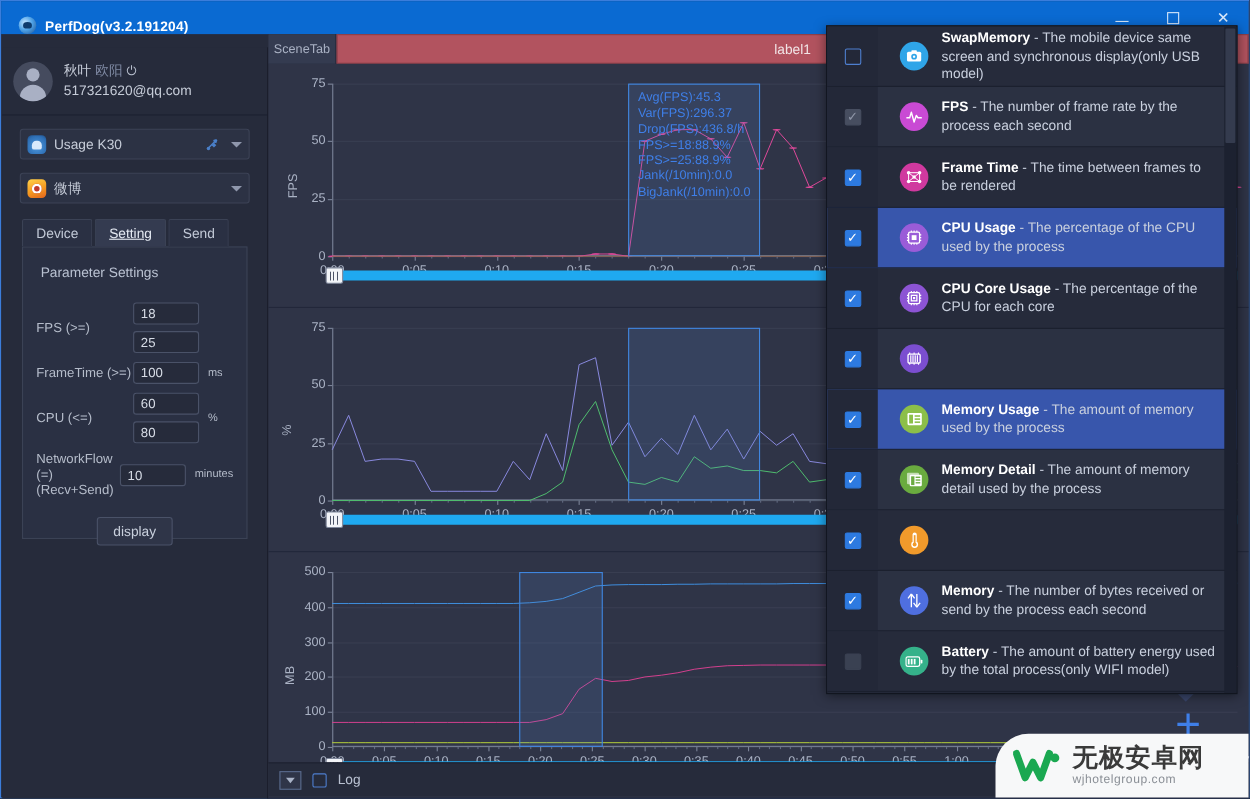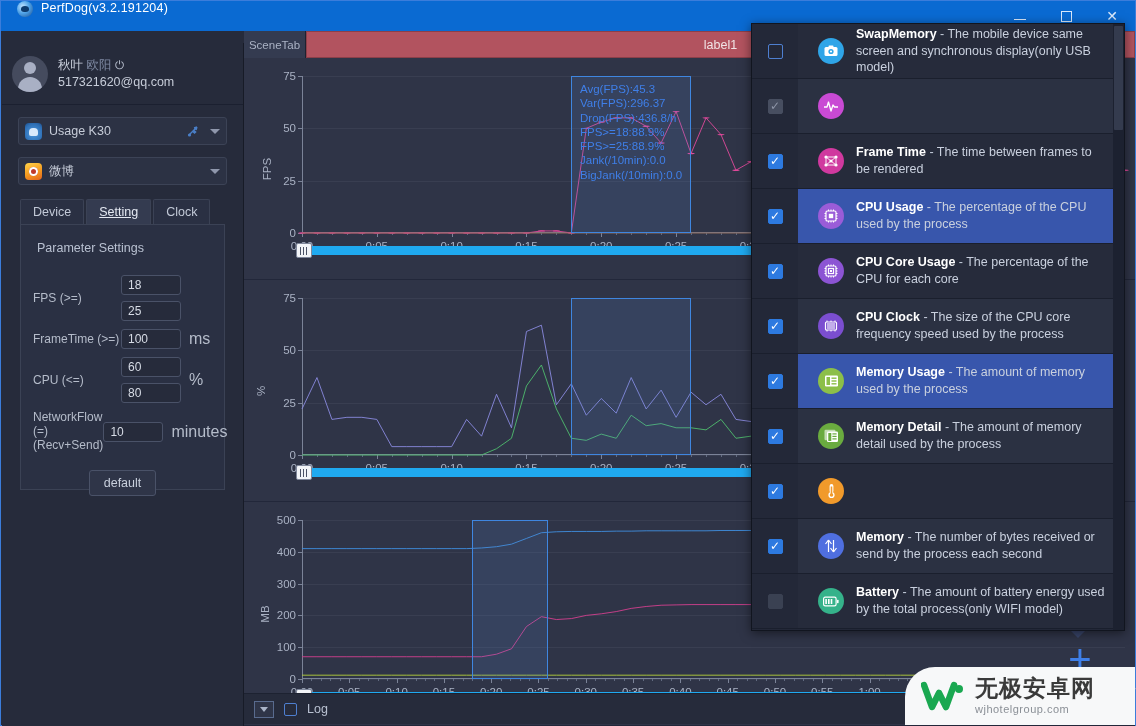--- a/index.html
+++ b/index.html
@@ -12,21 +12,21 @@
   #app {
     position: relative; width: 1136px; height: 726px;
     background: #262b3b;
     border: 1px solid #3b7ddb;
   }
 
   
   #titlebar {
     position: absolute; left: 0; top: 0; width: 1134px; height: 30px;
     background: #0a6ad2;
-    display: flex; align-items: flex-start;
+    display: flex; align-items: flex-end; font-weight: bold;
   }
   #titlebar .tb-icon {
     width: 16px; height: 16px; margin-left: 16px; margin-right: 8px;
     border-radius: 50%;
     background: radial-gradient(circle at 35% 35%, #bfe2ff 0%, #4fa3e8 45%, #1d4f8f 100%);
     position: relative;
   }
   #titlebar .tb-icon::after {
     content: ""; position: absolute; left: 4px; top: 5px; width: 8px; height: 6px;
     background: #0d3b6e; border-radius: 50% 50% 40% 40%;
@@ -128,21 +128,21 @@
   .panel-title { font-size:12.5px; color:#b9c1d1; margin:4px 0 20px 4px; }
   .frow { display:flex; align-items:center; margin-bottom: 8px; }
   .flabel { font-size:12px; color:#b5bcca; width:88px; line-height:1.2; }
   .flabel.two { line-height:1.15; }
   .fields { display:flex; flex-direction:column; gap:6px; }
   .fin {
     width:60px; height:20px; background:#262b3b; border:1px solid #4a5268;
     border-radius:3px; color:#d7dce6; font-size:12px; padding:0 6px;
     font-family:"Liberation Sans", sans-serif;
   }
-  .funit { font-size:16px; color:#b5bcca; margin-left:8px; }
+  .funit { font-size:10px; color:#b5bcca; margin-left:8px; }
   .btn-default {
     display:block; margin: 18px auto 0 auto; padding:5px 14px;
     background:#2f3548; border:1px solid #4a5268; border-radius:3px;
     color:#c9d0dd; font-size:12.5px;
   }
 
   
   #main {
     position: absolute; left: 243px; top: 30px; width: 891px; height: 695px;
     background: #262b3b;
@@ -342,21 +342,21 @@
 
     <div class="selector">
       <span class="sel-ico weibo-ico"></span>
       <span class="sel-label">微博</span>
       <span class="sel-caret"></span>
     </div>
 
     <div class="tabs">
       <div class="tab">Device</div>
       <div class="tab active">Setting</div>
-      <div class="tab">Clock</div>
+      <div class="tab">Send</div>
     </div>
 
     <div class="panel">
       <div class="panel-title">Parameter Settings</div>
 
       <div class="frow">
         <div class="flabel">FPS (&gt;=)</div>
         <div class="fields">
           <input class="fin" value="18" style="">
           <input class="fin" value="25" style="">
@@ -382,21 +382,21 @@
 
       <div class="frow">
         <div class="flabel two" style="white-space:pre-line">NetworkFlow (=)
 (Recv+Send)</div>
         <div class="fields">
           <input class="fin" value="10" style="">
         </div>
         <span class="funit">minutes</span>
       </div>
 
-      <button class="btn-default">default</button>
+      <button class="btn-default">display</button>
     </div>
   </div>
 
   <div id="main">
     <div id="tabstrip">
       <div class="scene-tab">SceneTab</div>
       <div class="label-tab">label1</div>
     </div>
 
     <div class="chart" id="chart1">
@@ -818,20 +818,21 @@
         </div>
         <div class="dd-row alt">
           <div class="dd-check">
             <div class="cbox dis">✓</div>
           </div>
           <div class="dd-ico" style="background: rgb(201, 74, 212);">
             <svg width="16" height="14" viewBox="0 0 16 14">
               <path d="M1 8 H4 L5.5 3 L8 12 L10 6 L11.5 8 H15" stroke="#fff" stroke-width="1.3" fill="none" stroke-linejoin="round"></path>
             </svg>
           </div>
+          <div class="dd-text"><b>FPS</b> - The number of frame rate by the process each second</div>
         </div>
         <div class="dd-row">
           <div class="dd-check">
             <div class="cbox on">✓</div>
           </div>
           <div class="dd-ico" style="background: rgb(208, 57, 159);">
             <svg width="16" height="14" viewBox="0 0 16 14">
               <circle cx="3" cy="3" r="1.6" fill="#fff"></circle>
               <circle cx="13" cy="3" r="1.6" fill="#fff"></circle>
               <circle cx="3" cy="11" r="1.6" fill="#fff"></circle>
@@ -873,21 +874,20 @@
           <div class="dd-check">
             <div class="cbox on">✓</div>
           </div>
           <div class="dd-ico" style="background: rgb(123, 78, 208);">
             <svg width="16" height="14" viewBox="0 0 16 14">
               <rect x="2.5" y="3" width="11" height="8" rx="1" stroke="#fff" stroke-width="1.2" fill="none"></rect>
               <path d="M5 4v6M7 4v6M9 4v6M11 4v6" stroke="#fff" stroke-width="1.1"></path>
               <path d="M4 1.5v1.5M8 1.5v1.5M12 1.5v1.5M4 11v1.5M8 11v1.5M12 11v1.5" stroke="#fff" stroke-width="1"></path>
             </svg>
           </div>
-          <div class="dd-text"><b>CPU Clock</b> - The size of the CPU core frequency speed used by the process</div>
         </div>
         <div class="dd-row sel">
           <div class="dd-check">
             <div class="cbox on">✓</div>
           </div>
           <div class="dd-ico" style="background: rgb(140, 191, 73);">
             <svg width="15" height="14" viewBox="0 0 15 14">
               <rect x="1" y="1.5" width="13" height="11" rx="1.2" fill="#fff"></rect>
               <rect x="2.5" y="3" width="3.5" height="8" fill="#8cbf49"></rect>
               <rect x="7.5" y="3.5" width="5" height="1.4" fill="#8cbf49"></rect>

